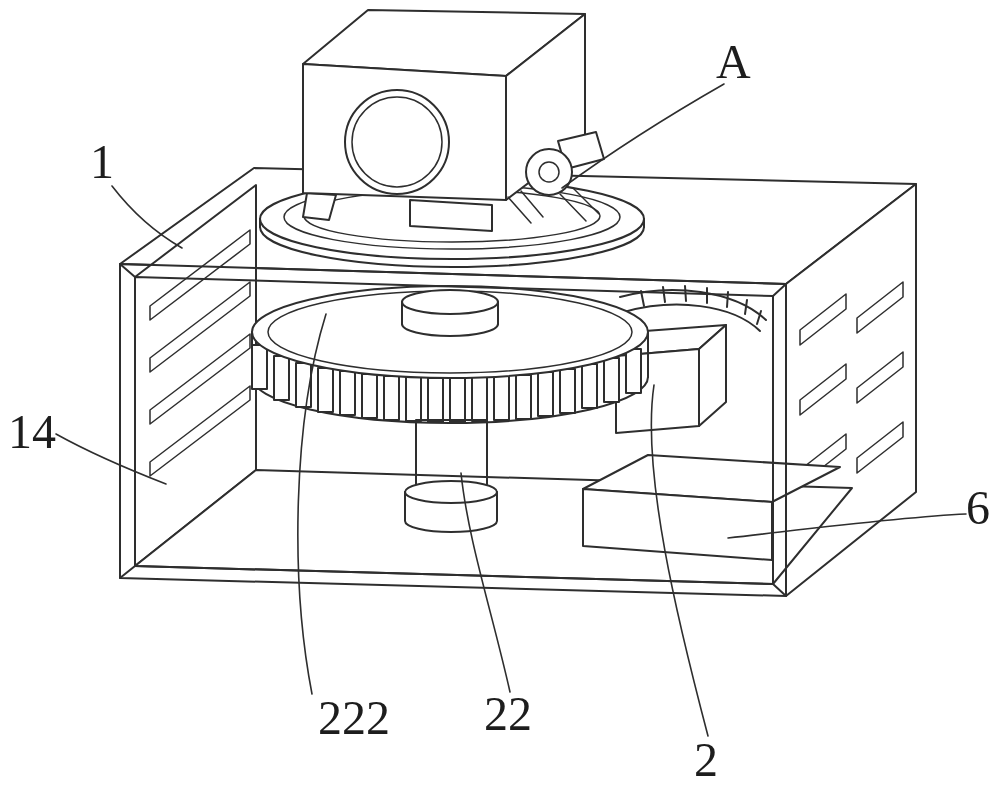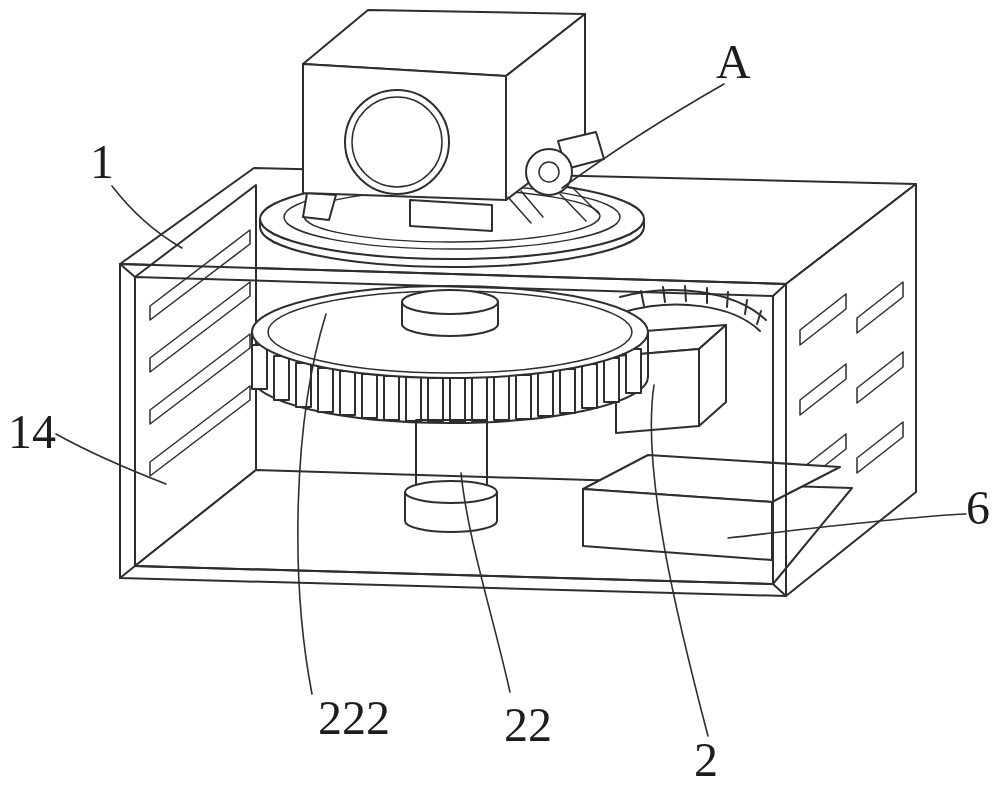--- a/index.html
+++ b/index.html
@@ -159,18 +159,18 @@
       <path class="leader" d="M 510 692 C 492 612 468 540 461 473"></path>
       <path class="leader" d="M 708 736 C 678 622 641 472 654 385"></path>
       <path class="leader" d="M 966 514 C 900 517 808 529 728 538"></path>
       <path class="leader" d="M 724 84 C 668 116 606 156 562 188"></path>
     </g>
   </svg>
 
   <span class="ref" style="left:90px;top:138px;">1</span>
   <span class="ref" style="left:8px;top:408px;">14</span>
   <span class="ref" style="left:270px;top:694px;margin-left:48px;">222</span>
-  <span class="ref" style="left:504px;top:690px;margin-top:11px;">22</span>
+  <span class="ref" style="left:484px;top:690px;">22</span>
   <span class="ref" style="left:694px;top:736px;">2</span>
   <span class="ref" style="left:966px;top:484px;">6</span>
   <span class="ref" style="left:716px;top:38px;">A</span>
 
 </div>
 
 </body></html>

